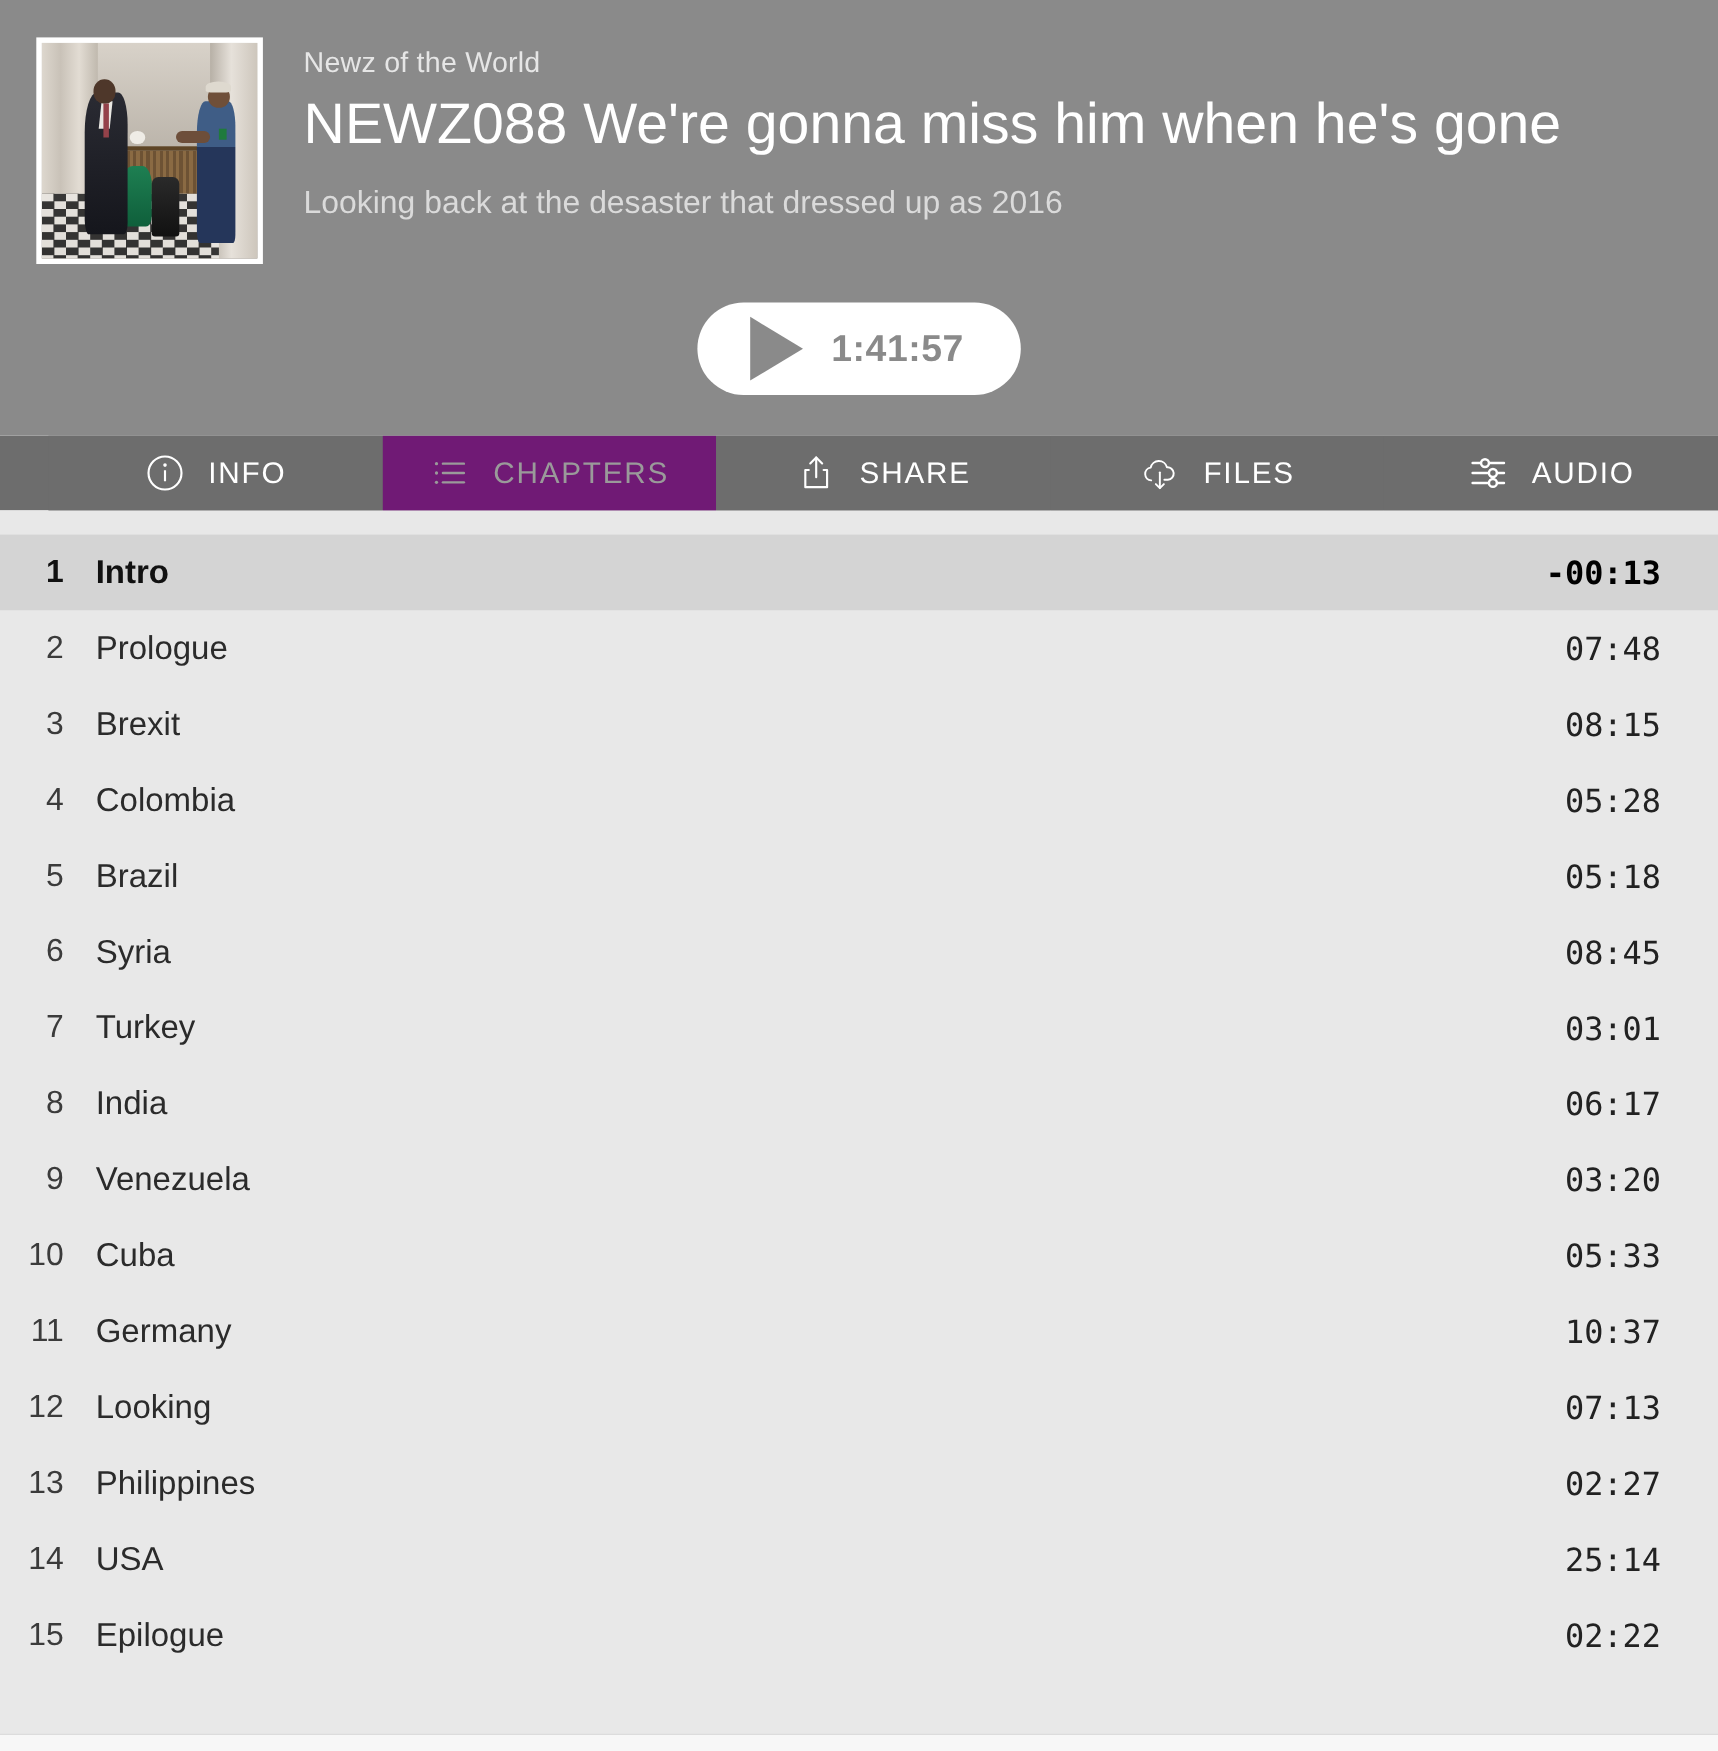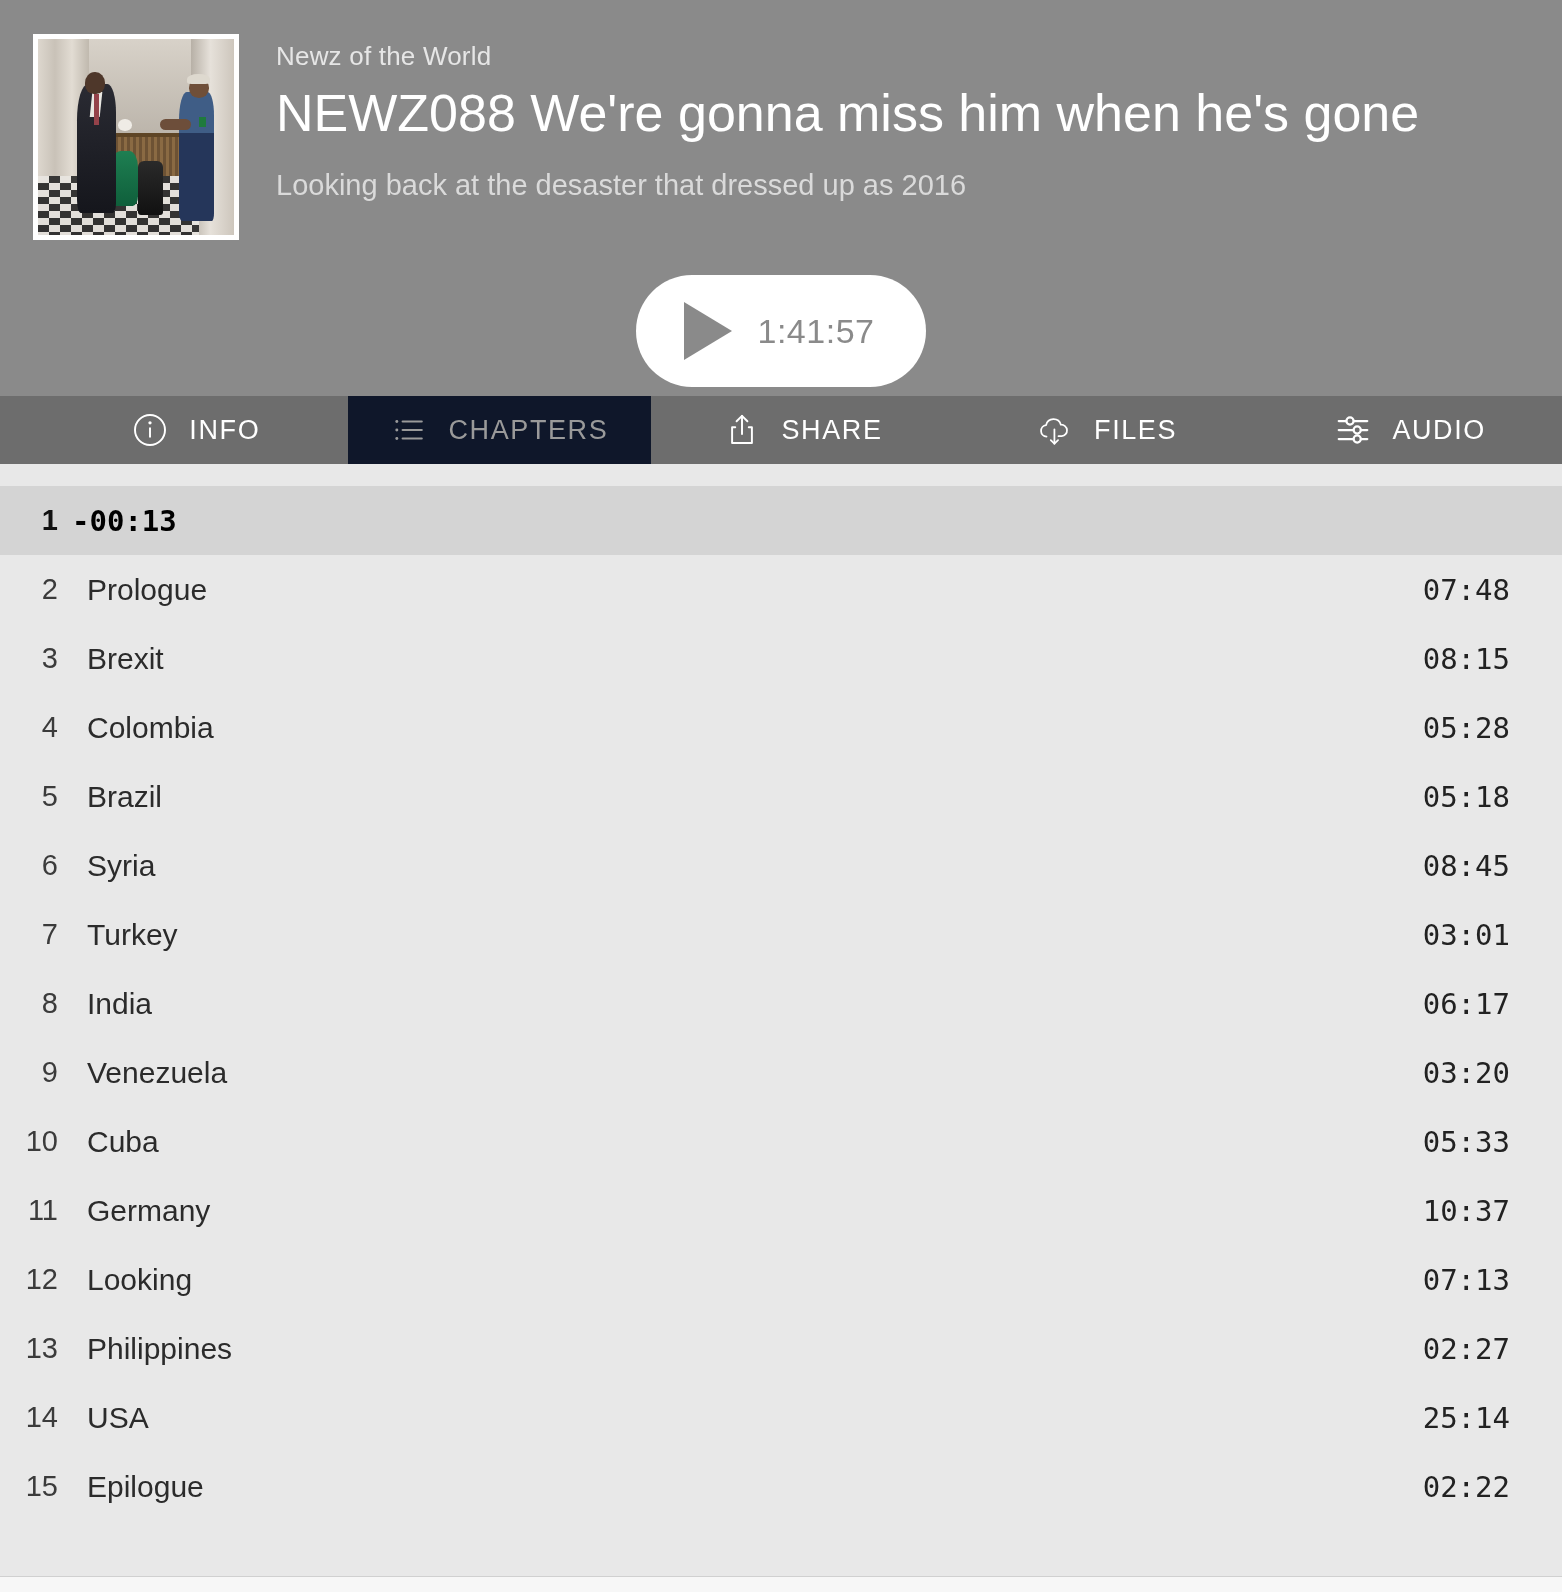--- a/index.html
+++ b/index.html
@@ -144,23 +144,24 @@
     top: 275px;
     display: flex;
     justify-content: center;
   }
   .play-button {
     display: flex;
     align-items: center;
     gap: 26px;
     background: #ffffff;
     border-radius: 60px;
-    height: 112px;
+    height: 84px;
     padding: 0 52px 0 48px;
     cursor: pointer;
+    font-weight: bold;
   }
   .play-triangle {
     width: 0; height: 0;
     border-left: 48px solid #8a8a8a;
     border-top: 29px solid transparent;
     border-bottom: 29px solid transparent;
   }
   .play-duration {
     font-size: 34px;
     color: #8a8a8a;
@@ -181,21 +182,21 @@
     align-items: center;
     justify-content: center;
     gap: 20px;
     color: #ffffff;
     font-size: 27px;
     letter-spacing: 1.6px;
     cursor: pointer;
     background: #6d6d6d;
   }
   .tab.active {
-    background: #0f172a;
+    background: #701a75;
     color: #9a9a9a;
   }
   .tab .tab-icon {
     display: flex;
     align-items: center;
     justify-content: center;
     width: 38px;
     height: 38px;
   }
   .tab svg { display: block; }
@@ -360,20 +361,21 @@
     </span>
     <span>AUDIO</span>
   </div>
 
 </div>
 
 <div class="chapters-pane">
   <div id="chapter-rows">
       <div class="chapter-row current">
         <div class="chapter-index">1</div>
+        <div class="chapter-title">Intro</div>
         <div class="chapter-time">-00:13</div>
       </div>
       <div class="chapter-row">
         <div class="chapter-index">2</div>
         <div class="chapter-title">Prologue</div>
         <div class="chapter-time">07:48</div>
       </div>
       <div class="chapter-row">
         <div class="chapter-index">3</div>
         <div class="chapter-title">Brexit</div>

